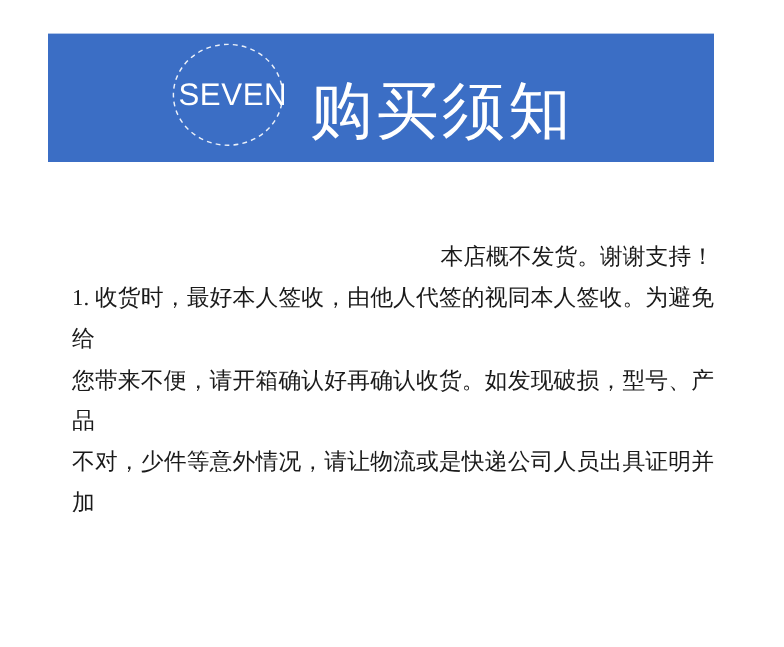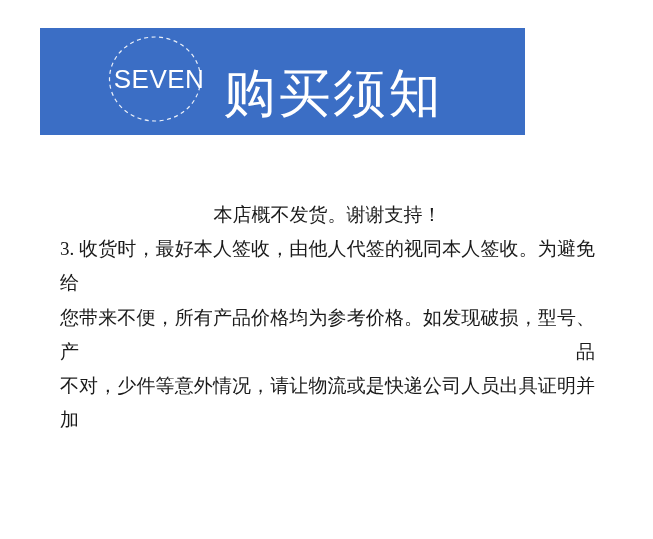--- a/index.html
+++ b/index.html
@@ -13,21 +13,21 @@
     height: 539px;
     overflow: hidden;
     font-family: "Liberation Sans", sans-serif;
   }
 
   
   .banner {
     position: absolute;
     left: 40px;
     top: 28px;
-    width: 485px;
+    width: 555px;
     height: 107px;
     background: #3b6ec5;
     display: flex;
     align-items: center;
     justify-content: center;
   }
   .banner-inner {
     display: flex;
     align-items: center;
     gap: 22px;
@@ -74,21 +74,21 @@
     left: 60px;
     top: 198px;
     width: 535px;
     font-family: "Liberation Serif", "DejaVu Serif", serif;
     font-size: 19px;
     line-height: 34.2px;
     color: #1a1a1a;
   }
   .notice .line {
     white-space: nowrap;
-    text-align: center;
+    text-align: right;
   }
   .notice .line.full {
     white-space: normal;
     text-align: justify;
     text-align-last: justify;
   }
 </style>
 </head>
 <body>
 
@@ -99,17 +99,17 @@
         <ellipse cx="47" cy="44" rx="45.5" ry="42" fill="none" stroke="#ffffff" stroke-width="1.2" stroke-dasharray="4 3.5" opacity="0.9"></ellipse>
       </svg>
       <span class="brand">SEVEN</span>
     </div>
     <div class="title">购买须知</div>
   </div>
 </div>
 
 <div class="notice" style="color: rgb(26, 26, 26);">
   <div class="line">本店概不发货。谢谢支持！</div>
-  <div class="line full">3. 收货时，最好本人签收，由他人代签的视同本人签收。为避免给</div>
-  <div class="line full">您带来不便，所有产品价格均为参考价格。如发现破损，型号、产品</div>
+  <div class="line full">1. 收货时，最好本人签收，由他人代签的视同本人签收。为避免给</div>
+  <div class="line full">您带来不便，请开箱确认好再确认收货。如发现破损，型号、产品</div>
   <div class="line full">不对，少件等意外情况，请让物流或是快递公司人员出具证明并加</div>
 
 </div>
 
 </body></html>

